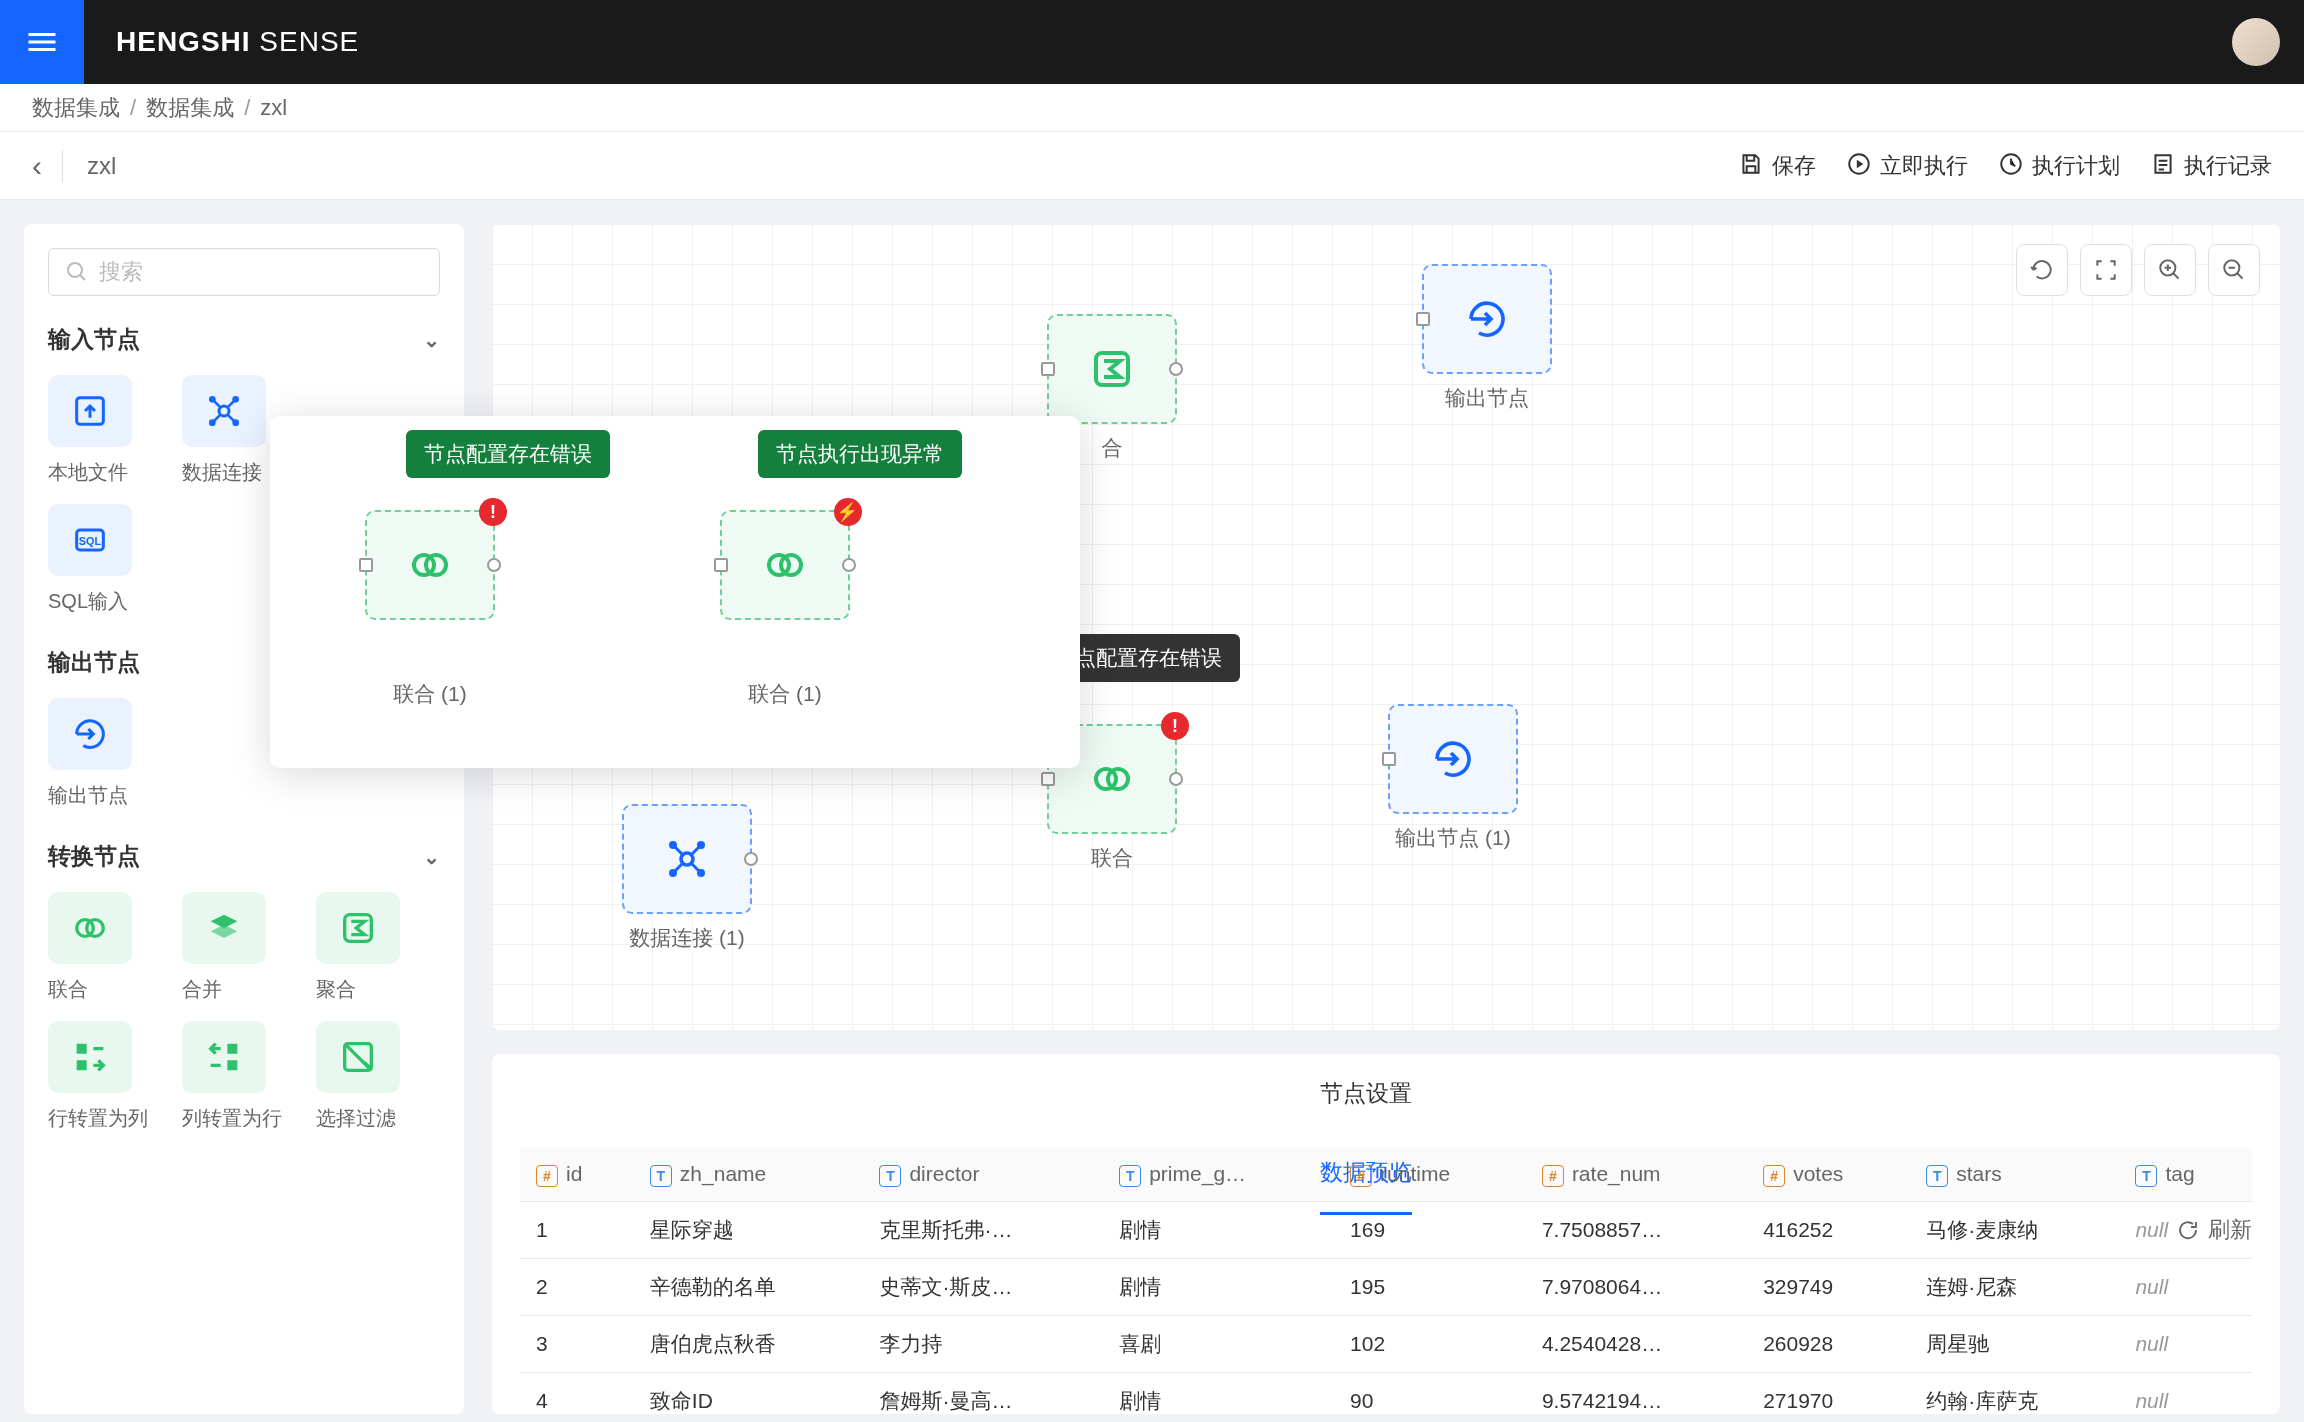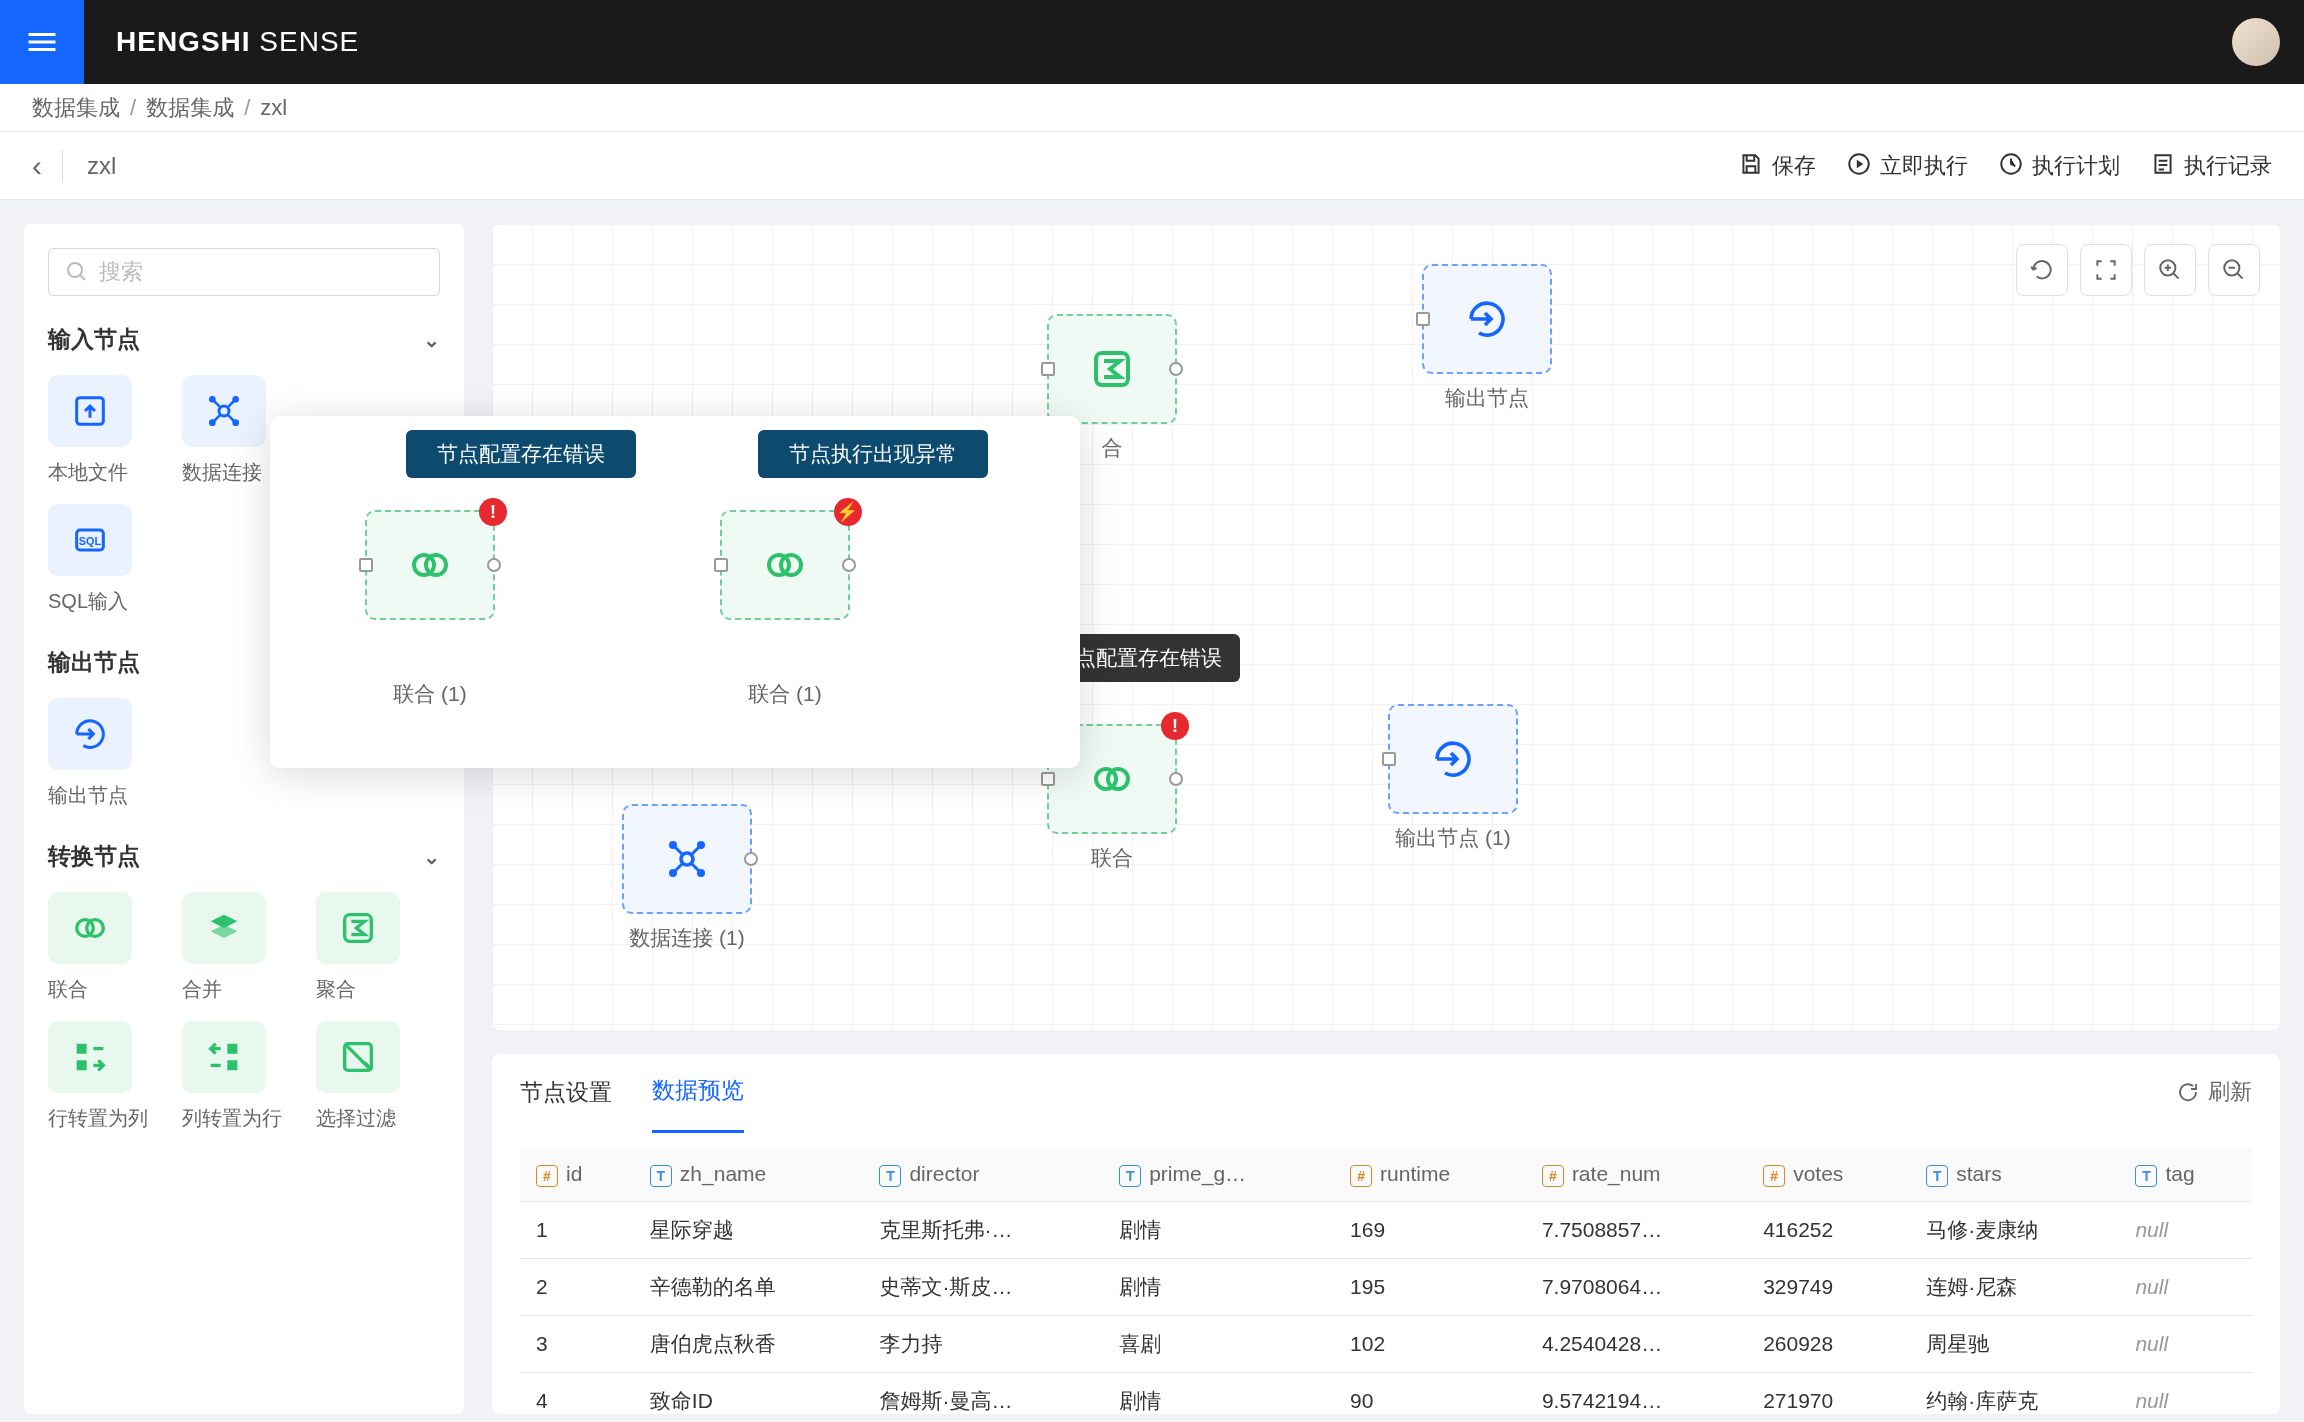--- a/index.html
+++ b/index.html
@@ -56,34 +56,34 @@
 .flow-node .node-box.green-dash { border: 2px dashed #6fcf97; background: #f0faf4; }
 .flow-node .node-box.blue-dash { border: 2px dashed #6aa0ff; background: #f2f6ff; }
 .flow-node .node-box svg { width: 48px; height: 48px; }
 .flow-node .node-label { font-size: 21px; color: #666; white-space: nowrap; }
 .port { position: absolute; width: 14px; height: 14px; border-radius: 50%; background: #fff; border: 2px solid #999; }
 .port.square { border-radius: 2px; width: 14px; height: 14px; }
 .port.left { left: -8px; top: calc(50% - 7px); }
 .port.right { right: -8px; top: calc(50% - 7px); }
 
 .overlay-card { position: absolute; left: 270px; top: 416px; width: 810px; height: 352px; background: #fff; border-radius: 10px; box-shadow: 0 6px 40px rgba(0,0,0,.15); z-index: 20; }
-.overlay-tooltip { position: absolute; background: #0c4a6e; color: #fff; padding: 10px 31px; border-radius: 6px; font-size: 21px; z-index: 21; }
+.overlay-tooltip { position: absolute; background: #15803d; color: #fff; padding: 10px 18px; border-radius: 6px; font-size: 21px; z-index: 21; }
 .overlay-tooltip.t1 { left: 406px; top: 430px; }
 .overlay-tooltip.t2 { left: 758px; top: 430px; }
 
 .overlay-node { position: absolute; z-index: 22; }
 .badge { position: absolute; width: 28px; height: 28px; border-radius: 50%; display: flex; align-items: center; justify-content: center; top: -14px; right: -14px; color: #fff; font-size: 18px; font-weight: bold; }
 .badge.red { background: #e5292e; }
 
 .tooltip-on-canvas { position: absolute; background: #333; color: #fff; padding: 10px 18px; border-radius: 6px; font-size: 21px; z-index: 10; }
 
 .svg-connections { position: absolute; inset: 0; pointer-events: none; z-index: 1; }
 
 .data-panel { background: #fff; border-radius: 8px; margin-top: 24px; padding: 0 28px 24px; height: 360px; overflow: hidden; }
-.panel-tabs { display: flex; align-items: center; height: 76px; border-bottom: 0; }
+.panel-tabs { display: flex; align-items: center; height: 76px; border-bottom: 0; flex-direction: column; }
 .panel-tab { padding: 24px 0; margin-right: 40px; color: #333; font-size: 23px; cursor: pointer; }
 .panel-tab.active { color: #1566ff; border-bottom: 3px solid #1566ff; }
 .refresh-btn { margin-left: auto; display: flex; align-items: center; gap: 8px; cursor: pointer; color: #666; font-size: 22px; }
 .refresh-btn svg { width: 24px; height: 24px; }
 
 .data-table { width: 100%; border-collapse: collapse; margin-top: 18px; }
 .data-table th, .data-table td { text-align: left; padding: 14px 16px; border-bottom: 1px solid #e8e8e8; font-size: 21px; color: #333; white-space: nowrap; overflow: hidden; text-overflow: ellipsis; max-width: 195px; }
 .data-table th { color: #666; font-weight: 500; background: #fafafa; }
 .col-type { display: inline-flex; width: 22px; height: 22px; border-radius: 4px; align-items: center; justify-content: center; font-size: 14px; font-weight: 700; margin-right: 8px; }
 .col-type.num { color: #d98827; border: 1.5px solid #d98827; }

